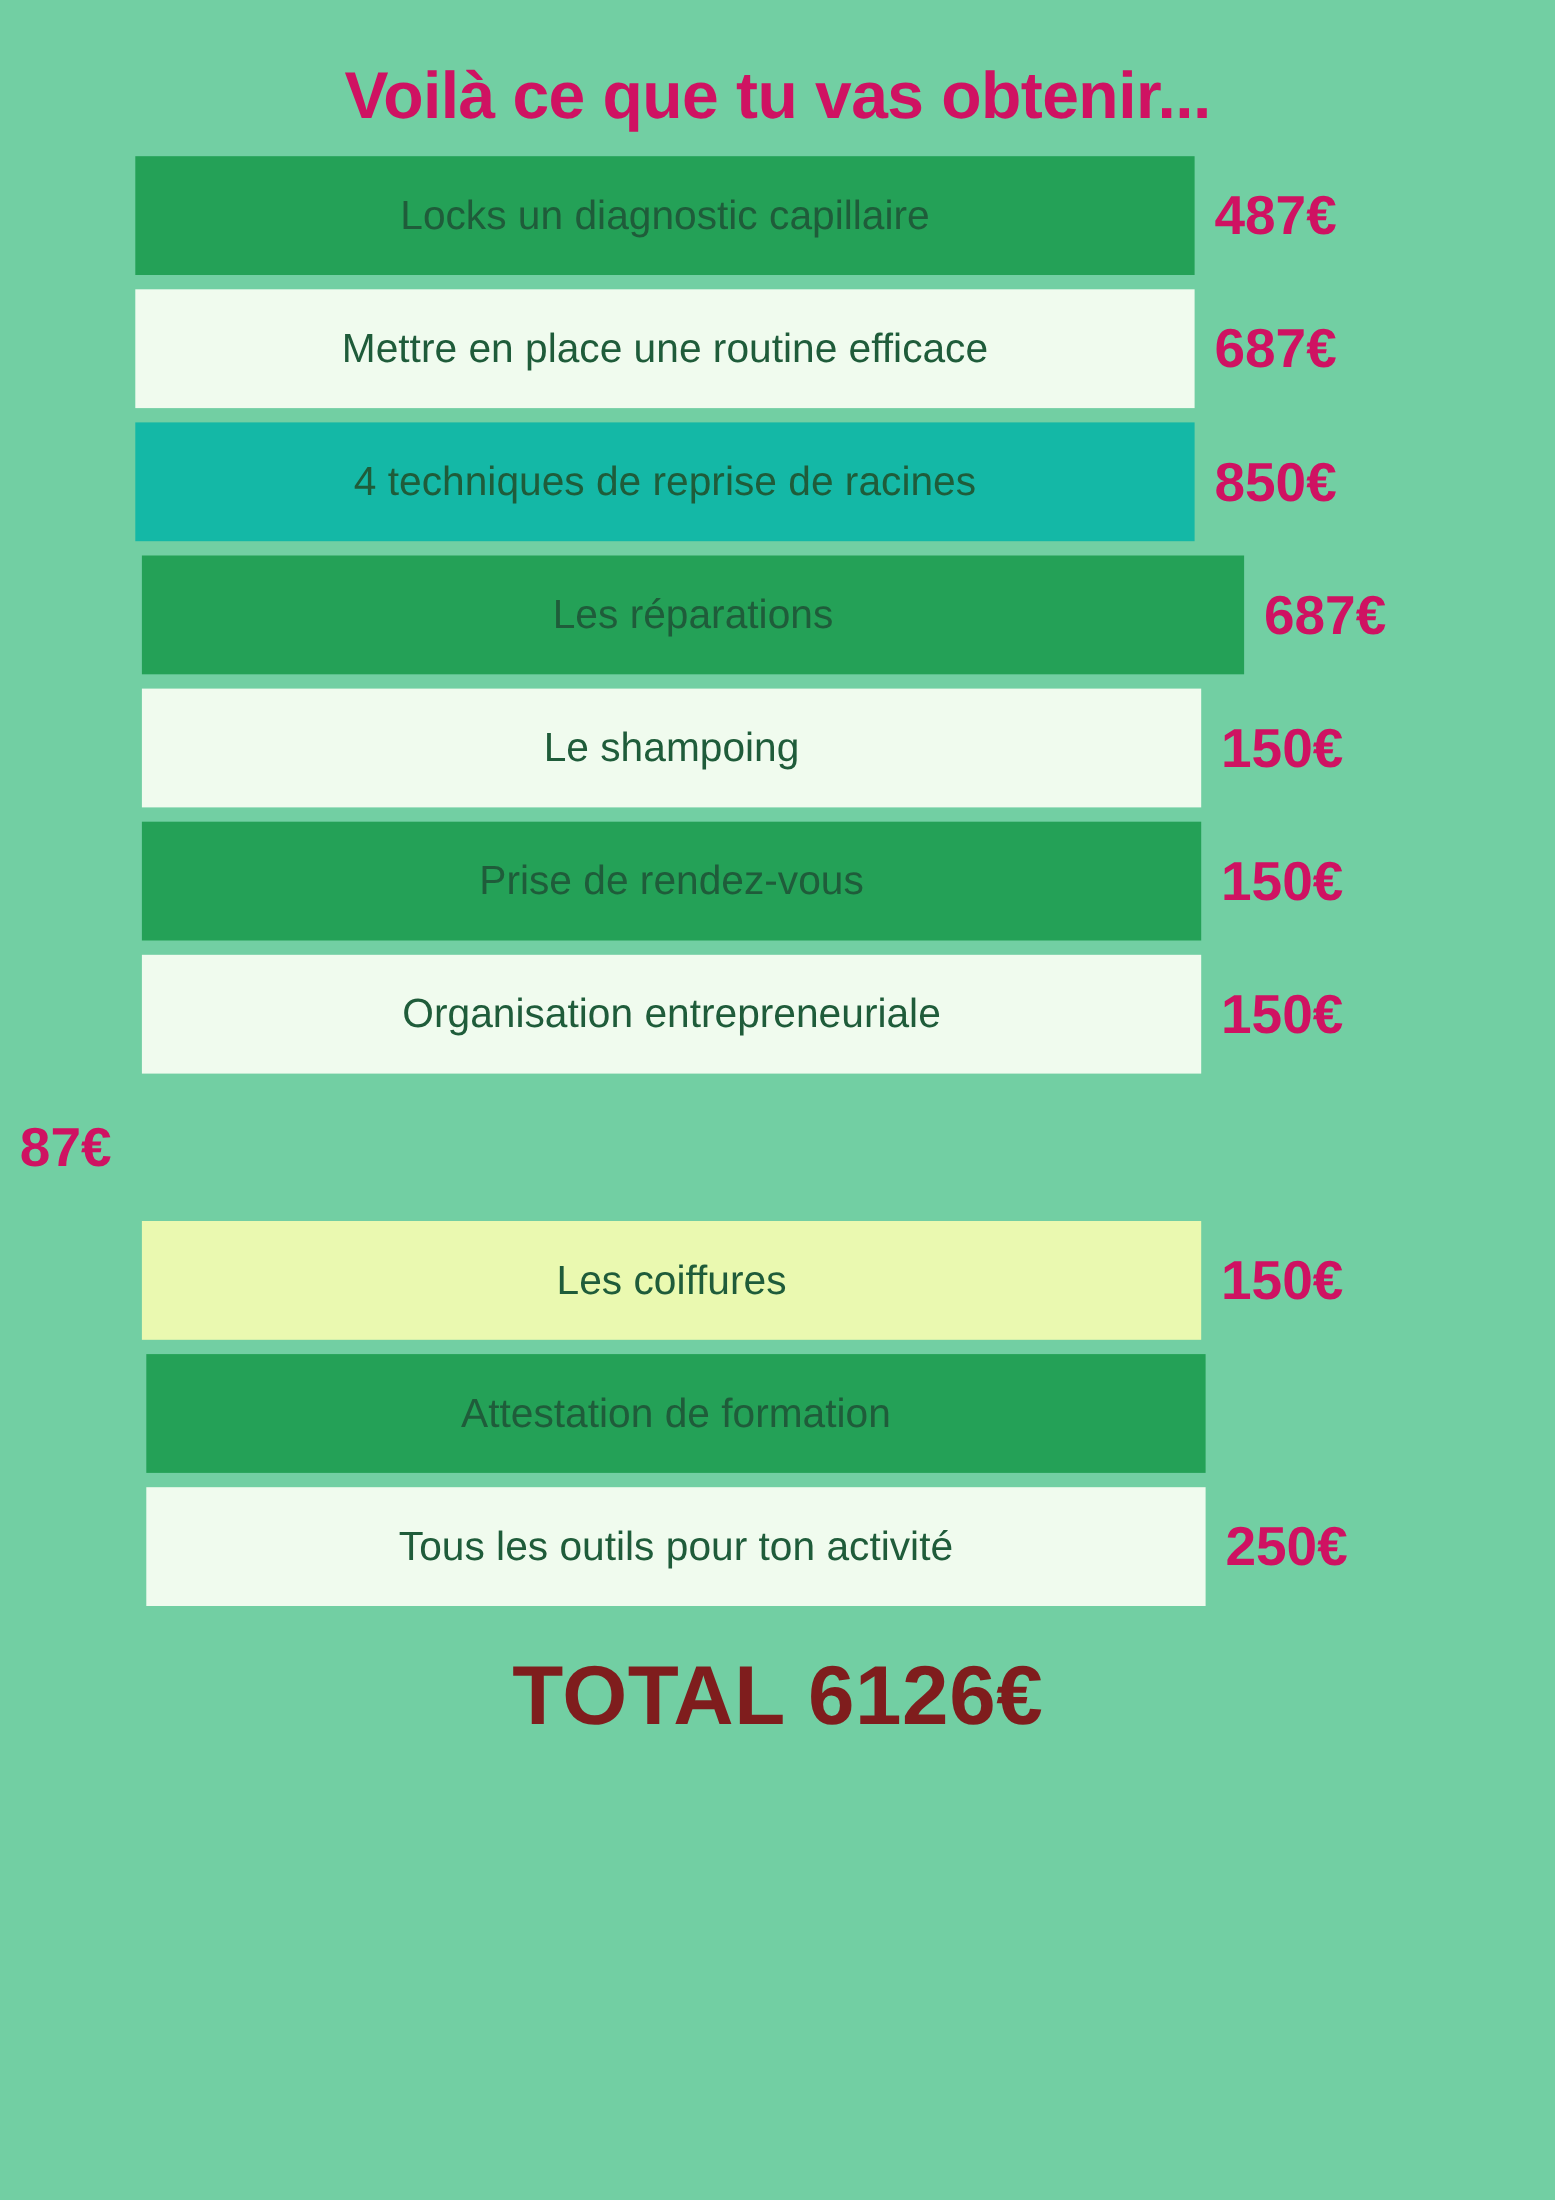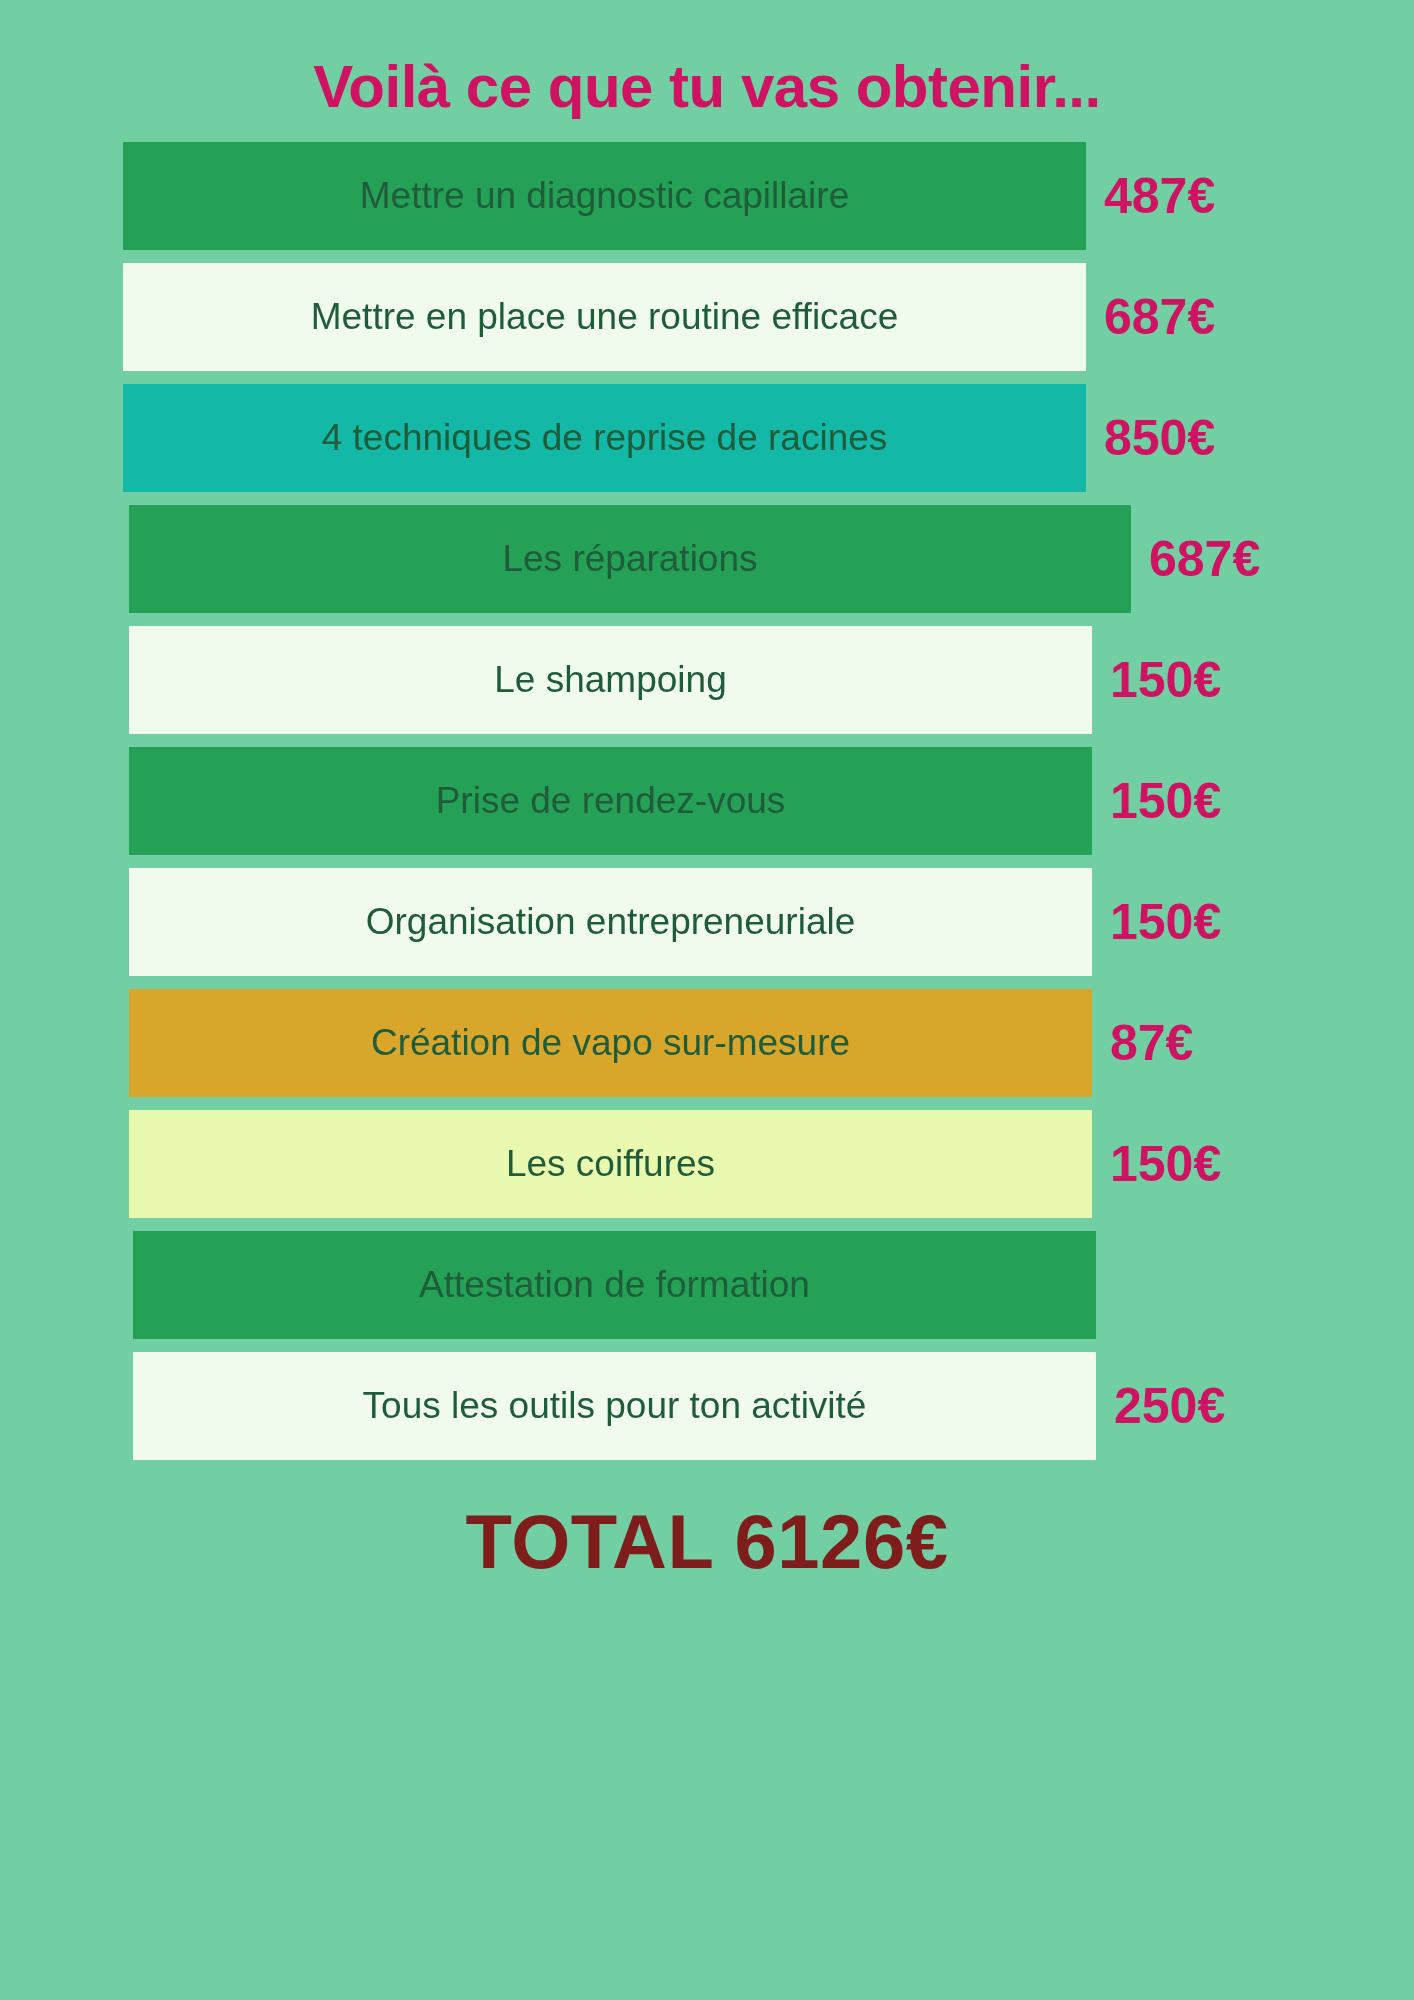--- a/index.html
+++ b/index.html
@@ -79,21 +79,21 @@
 </head>
 <body>
 
 <div class="poster">
 
   <h1 class="headline">Voilà ce que tu vas obtenir...</h1>
 
   <div class="rows" id="offer-list">
       <div class="row">
         <div class="bar" style="background: rgb(36, 161, 87); width: 963px; margin-left: 123px;">
-          <div class="bar-label">Mettre un diagnostic capillaire</div>
+          <div class="bar-label">Locks un diagnostic capillaire</div>
         </div>
         <div class="price">487€</div>
       </div>
       <div class="row">
         <div class="bar" style="background: rgb(240, 251, 238); width: 963px; margin-left: 123px;">
           <div class="bar-label">Mettre en place une routine efficace</div>
         </div>
         <div class="price">687€</div>
       </div>
       <div class="row">
@@ -120,23 +120,20 @@
         </div>
         <div class="price">150€</div>
       </div>
       <div class="row">
         <div class="bar" style="background: rgb(240, 251, 238); width: 963px; margin-left: 129px;">
           <div class="bar-label">Organisation entrepreneuriale</div>
         </div>
         <div class="price">150€</div>
       </div>
       <div class="row">
-        <div class="bar" style="background: rgb(217, 166, 44); width: 963px; margin-left: 129px;">
-          <div class="bar-label">Création de vapo sur-mesure</div>
-        </div>
         <div class="price">87€</div>
       </div>
       <div class="row">
         <div class="bar" style="background: rgb(234, 249, 176); width: 963px; margin-left: 129px;">
           <div class="bar-label">Les coiffures</div>
         </div>
         <div class="price">150€</div>
       </div>
       <div class="row">
         <div class="bar" style="background: rgb(36, 161, 87); width: 963px; margin-left: 133px;">

